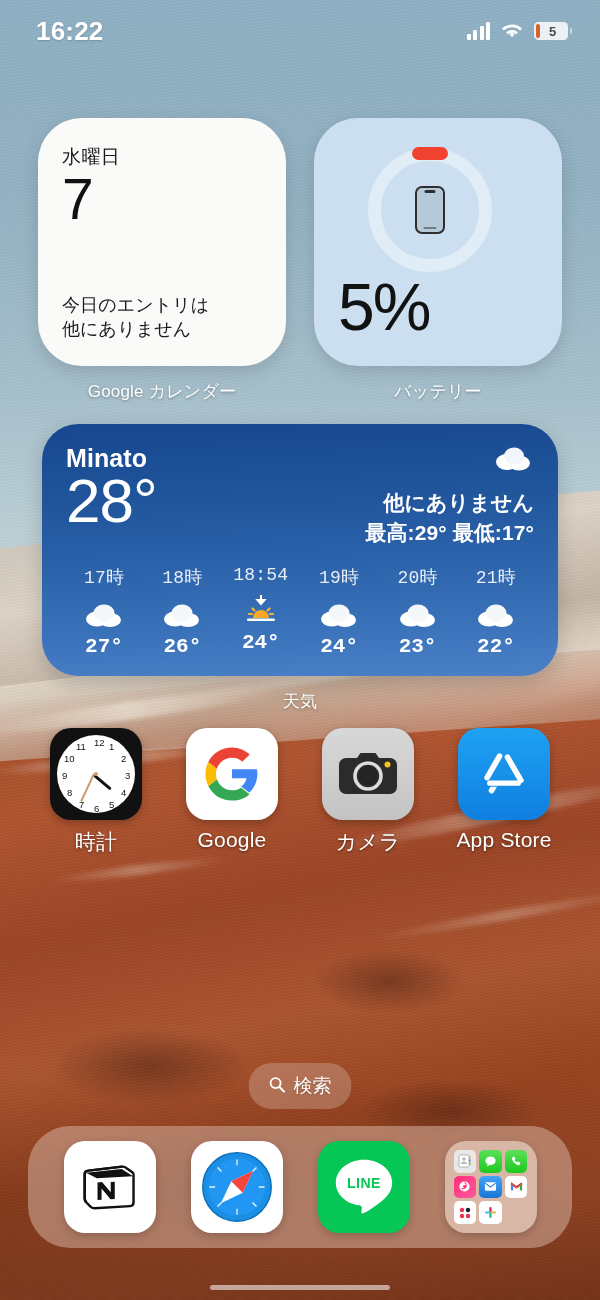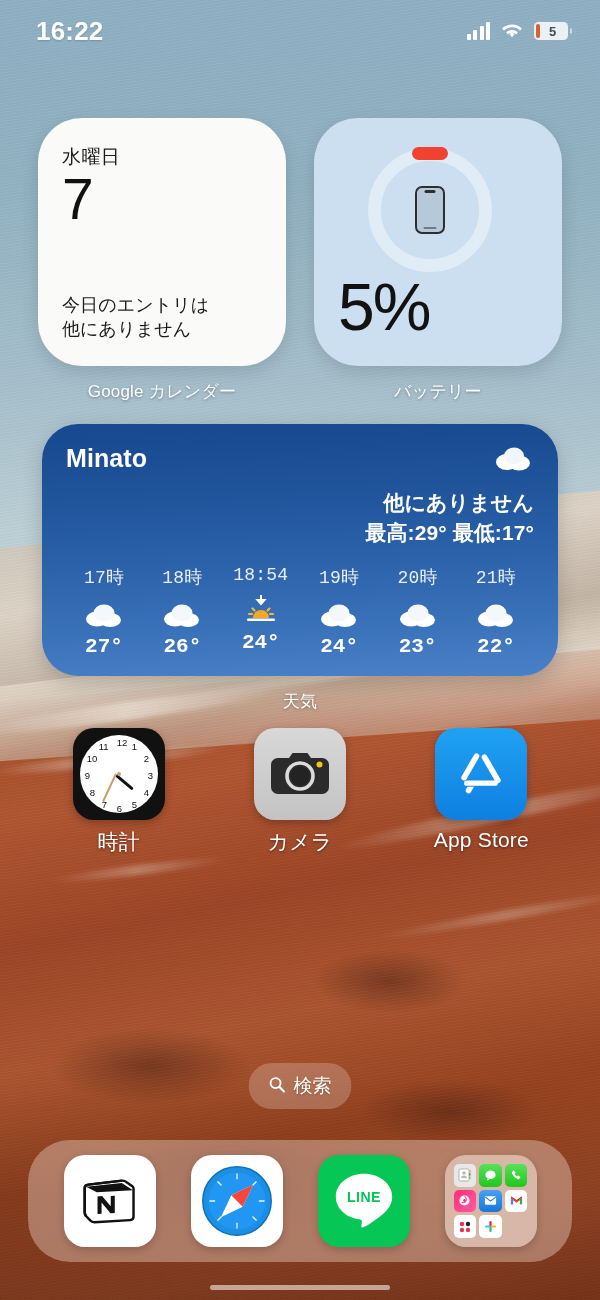--- a/index.html
+++ b/index.html
@@ -226,21 +226,21 @@
     display:flex; align-items:center; gap:8px;
     padding:10px 20px; border-radius:24px;
     background:rgba(255,255,255,.22);
     backdrop-filter:blur(12px);
     z-index:20;
   }
   .search-txt { color:#fff; font-size:19px; font-weight:500; text-shadow:0 1px 2px rgba(0,0,0,.25); }
 
   
   .dock {
-    position:absolute; left:28px; right:28px; bottom:38px; height:122px;
+    position:absolute; left:28px; right:28px; bottom:52px; height:122px;
     border-radius:42px;
     background:rgba(233,210,197,.42);
     backdrop-filter:blur(22px);
     display:flex; align-items:center; justify-content:space-around;
     padding:0 18px; z-index:20;
   }
   .dock-icon {
     width:92px; height:92px; border-radius:21px; overflow:hidden; position:relative;
     box-shadow:0 3px 8px rgba(0,0,0,.2);
   }
@@ -334,20 +334,21 @@
     <div class="widget-label">バッテリー</div>
   </div>
 
 </div>
 
 <div class="weather-wrap">
   <div class="weather-card">
     <div class="w-top">
       <div class="w-left">
         <div class="w-city">Minato</div>
+        <div class="w-temp">28°</div>
       </div>
       <div class="w-right">
         <span class="w-cloud-big">
           <svg width="40" height="27" viewBox="0 0 40 27">
             <ellipse cx="13" cy="18" rx="11" ry="8" fill="#ffffff"></ellipse>
             <ellipse cx="25" cy="19" rx="11" ry="7.5" fill="#ffffff"></ellipse>
             <ellipse cx="20" cy="12" rx="10" ry="8.5" fill="#f2f6fa"></ellipse>
           </svg>
         </span>
         <div class="w-cond">他にありません</div>
@@ -453,20 +454,31 @@
         <span class="clock-num" style="transform:translate(-32px,-21px);">10</span>
         <span class="clock-num" style="transform:translate(-20px,-33px);">11</span>
         <span class="hand hand-h"></span>
         <span class="hand hand-m"></span>
         <span class="clock-pin"></span>
       </div>
     </div>
     <div class="app-name">時計</div>
   </div>
 
+  <div class="app">
+    <div class="app-icon ic-google">
+      <svg width="58" height="58" viewBox="0 0 48 48">
+        <path fill="#4285F4" d="M45 24c0-1.6-.1-2.7-.4-3.9H24v7.4h12c-.2 1.9-1.5 4.8-4.4 6.8l6.7 5.2C42.2 35.7 45 30.4 45 24z"></path>
+        <path fill="#34A853" d="M24 46c5.9 0 10.9-2 14.5-5.3l-6.9-5.4c-1.9 1.3-4.4 2.2-7.6 2.2-5.8 0-10.7-3.8-12.5-9.1l-7.1 5.5C8 41.3 15.4 46 24 46z"></path>
+        <path fill="#FBBC05" d="M11.5 28.4c-.5-1.4-.8-2.9-.8-4.4s.3-3 .7-4.4l-7.1-5.6A22 22 0 0 0 2 24c0 3.6.9 6.9 2.4 9.9l7.1-5.5z"></path>
+        <path fill="#EA4335" d="M24 10.6c4.1 0 6.9 1.8 8.5 3.3l6.2-6C34.9 4.4 29.9 2 24 2 15.4 2 8 6.7 4.4 14l7.1 5.6C13.3 14.3 18.2 10.6 24 10.6z"></path>
+      </svg>
+    </div>
+    <div class="app-name">Google</div>
+  </div>
 
   <div class="app">
     <div class="app-icon ic-camera">
       <svg width="62" height="50" viewBox="0 0 62 50">
         <rect x="2" y="9" width="58" height="36" rx="7" fill="#2b2b2b"></rect>
         <path d="M20 9l3.5-5h15L42 9z" fill="#2b2b2b"></path>
         <circle cx="31" cy="27" r="13" fill="#2b2b2b" stroke="#dcdcdc" stroke-width="3.6"></circle>
         <circle cx="31" cy="27" r="9.5" fill="#232323"></circle>
         <circle cx="50.5" cy="15.5" r="3" fill="#f5c518"></circle>
       </svg>

